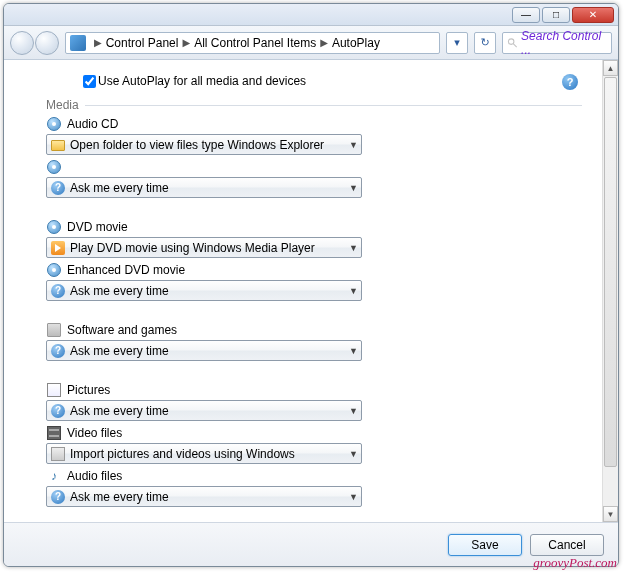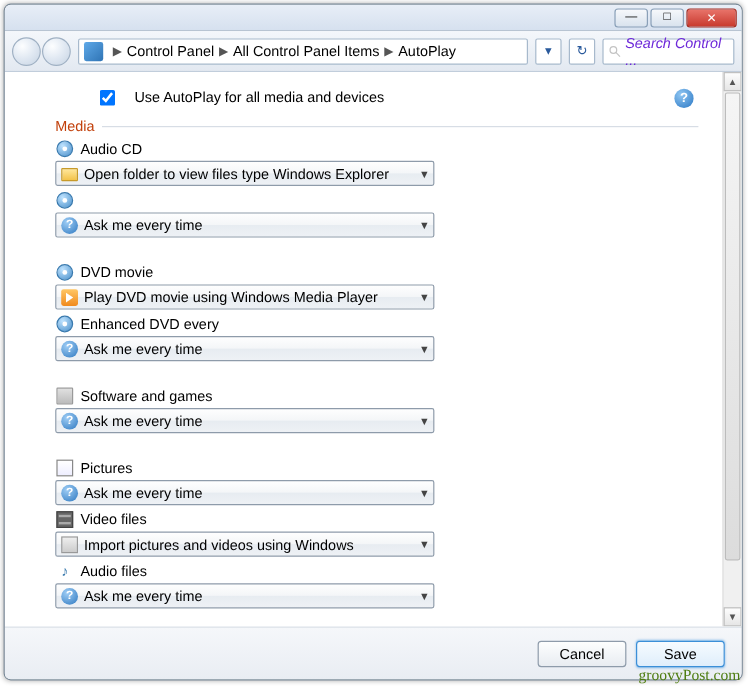--- a/index.html
+++ b/index.html
@@ -145,26 +145,26 @@
   .help-icon {
     position: absolute;
     right: 24px; top: 14px;
     width: 16px; height: 16px;
     border-radius: 50%;
     background: radial-gradient(circle at 35% 30%, #8fc6f2, #2a77c4);
     color: #fff;
     font-size: 11px; font-weight: bold;
     display: flex; align-items: center; justify-content: center;
   }
-  .checkline { display: flex; align-items: center; gap: 16px; margin-bottom: 10px; padding-left: 37px; }
+  .checkline { display: flex; align-items: center; gap: 2px; margin-bottom: 10px; padding-left: 37px; }
   .checkline input { width: 13px; height: 13px; }
   .groupline {
     display: flex; align-items: center; gap: 6px;
     margin: 6px 0 4px 0;
-    color: #c2410c;
+    color: #737373;
   }
   .groupline .gline {
     flex: 1; height: 1px; background: #d7dde5;
   }
   .media-item {
     margin-bottom: 4px;
     text-align: center;
   }
   .media-label {
     display: flex; align-items: center; gap: 5px;
@@ -232,21 +232,21 @@
     padding: 0 12px;
   }
   .btn.primary {
     border: 1px solid #3b8fd8;
     box-shadow: 0 0 2px #7ab5e8;
     background: linear-gradient(#f6fbff,#dfeefb);
   }
   .watermark {
     position: absolute;
     right: 8px; bottom: 2px;
-    color: #4d7c0f; 
+    color: #be185d; font-style: italic;
     font-size: 13px; font-family: Georgia, serif;
     pointer-events: none;
   }
 </style>
 </head>
 <body>
 
 <div class="window">
 
   <div class="titlebar">
@@ -341,21 +341,21 @@
             <span>Play DVD movie using Windows Media Player</span>
             <span class="arrow">▼</span>
           </div>
       </div>
 
       <div class="media-item">
         <div class="media-label">
             <span class="mi-icon">
               <span class="disc"></span>
             </span>
-            <span>Enhanced DVD every</span>
+            <span>Enhanced DVD movie</span>
           </div>
         <div class="combo">
             <span class="ci">
               <span class="qmark">?</span>
             </span>
             <span>Ask me every time</span>
             <span class="arrow">▼</span>
           </div>
       </div>
 
@@ -427,18 +427,18 @@
 
     </div>
     <div class="scrollbar">
       <div class="sb-btn">▲</div>
       <div class="sb-thumb"></div>
       <div class="sb-btn" style="position:absolute;bottom:0;left:0;right:0;">▼</div>
     </div>
   </div>
 
   <div class="footer">
+    <button class="btn primary">Save</button>
     <button class="btn">Cancel</button>
-    <button class="btn primary">Save</button>
   </div>
 </div>
 
 <div class="watermark">groovyPost.com</div>
 
 </body></html>

